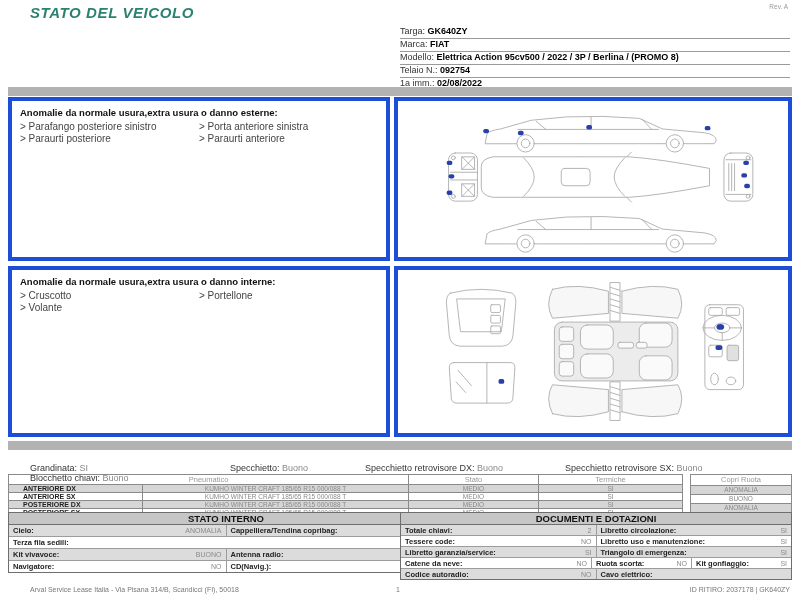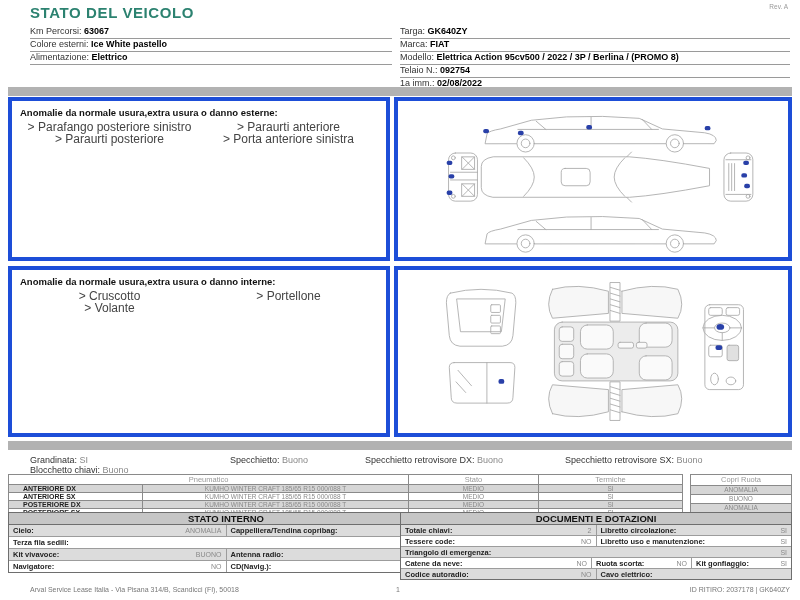--- a/index.html
+++ b/index.html
@@ -1,45 +1,45 @@
 <!DOCTYPE html>
 <html><head>
 <meta charset="utf-8">
 <style>
   html,body{margin:0;padding:0;background:#fff;}
   .page{position:relative;width:800px;height:600px;background:#fff;overflow:hidden;
         font-family:"Liberation Sans",sans-serif;color:#222;}
   .title{position:absolute;left:30px;top:4px;font-size:15px;font-weight:bold;
-         color:#2C8270;letter-spacing:.6px;}
+         color:#2C8270;letter-spacing:.6px;font-style:italic;}
   .rev{position:absolute;right:12px;top:3px;font-size:6.5px;color:#999;}
 
   .info-col{position:absolute;top:26px;}
   .info-left{left:30px;width:362px;}
   .info-right{left:400px;width:390px;}
   .info-row{height:12px;line-height:11px;border-bottom:1px solid #9a9a9a;
             font-size:9px;color:#333;white-space:nowrap;overflow:hidden;}
   .info-row .val{font-weight:bold;color:#000;}
 
   .band{position:absolute;left:8px;width:784px;height:9px;background:#B2B2B2;}
   .band1{top:87px;}.band2{top:441px;}
 
   .panel{position:absolute;border:4px solid #1d4ed8;background:#fff;box-sizing:border-box;}
   .panel-text-1{left:8px;top:97px;width:382px;height:164px;}
   .panel-diag-1{left:394px;top:97px;width:398px;height:164px;}
   .panel-text-2{left:8px;top:266px;width:382px;height:171px;}
   .panel-diag-2{left:394px;top:266px;width:398px;height:171px;}
   .panel-title{font-size:9.5px;font-weight:bold;color:#111;margin:6px 8px 3px 8px;}
   .item-cols{display:flex;margin:0 8px;}
-  .item-col{width:50%;font-size:12px;color:#444;line-height:12px;text-align:center;}
+  .item-col{width:50%;font-size:10px;color:#444;line-height:12px;}
   .item{white-space:nowrap;}
   .diag-svg{position:absolute;left:0;top:0;width:100%;height:100%;}
 
   .cond{position:absolute;left:0;width:800px;font-size:9px;color:#333;white-space:nowrap;}
   .cond-1{top:455px;}.cond-2{top:465px;}
-  .cond span.item{position:absolute;top:0;}
+  .cond span.item{position:absolute;top:8px;}
   .cond .v{color:#888;}
 
   table.tyre{position:absolute;left:8px;top:474px;width:674px;border-collapse:collapse;table-layout:fixed;}
   table.tyre th,table.tyre td{border:1px solid #8a8a8a;padding:0 14px;overflow:hidden;white-space:nowrap;}
   table.tyre th{height:9px;line-height:9px;font-weight:normal;color:#9a9a9a;font-size:7.5px;}
   table.tyre td{height:7px;line-height:7px;}
   table.tyre tr.gray td{background:#d6d6d6;}
   .tyre .pos{font-size:7px;font-weight:bold;color:#222;text-align:left;}
   .tyre .desc,.tyre .cen{font-size:6.5px;color:#8a8a8a;text-align:center;font-weight:normal;}
 
@@ -72,46 +72,41 @@
   .f-right{position:absolute;right:10px;top:0;}
 </style>
 </head>
 <body>
 
 <div class="page">
 
   <div class="title">STATO DEL VEICOLO</div>
   <div class="rev">Rev. A</div>
 
-  <div class="info-col info-left">
-    <div class="info-row"><span class="lab">Km Percorsi: </span><span class="val">63067</span></div>
-    <div class="info-row"><span class="lab">Colore esterni: </span><span class="val">Ice White pastello</span></div>
-    <div class="info-row"><span class="lab">Alimentazione: </span><span class="val">Elettrico</span></div>
-  </div>
 
   <div class="info-col info-right">
     <div class="info-row"><span class="lab">Targa: </span><span class="val">GK640ZY</span></div>
     <div class="info-row"><span class="lab">Marca: </span><span class="val">FIAT</span></div>
     <div class="info-row"><span class="lab">Modello: </span><span class="val">Elettrica Action 95cv500 / 2022 / 3P / Berlina / (PROMO 8)</span></div>
     <div class="info-row"><span class="lab">Telaio N.: </span><span class="val">092754</span></div>
     <div class="info-row"><span class="lab">1a imm.: </span><span class="val">02/08/2022</span></div>
   </div>
 
   <div class="band band1"></div>
 
   <div class="panel panel-text-1">
     <div class="panel-title">Anomalie da normale usura,extra usura o danno esterne:</div>
     <div class="item-cols">
       <div class="item-col">
         <div class="item">&gt; Parafango posteriore sinistro</div>
         <div class="item">&gt; Paraurti posteriore</div>
       </div>
       <div class="item-col">
+        <div class="item">&gt; Porta anteriore sinistra</div>
         <div class="item">&gt; Paraurti anteriore</div>
-        <div class="item">&gt; Porta anteriore sinistra</div>
       </div>
     </div>
   </div>
 
   <div class="panel panel-diag-1">
     <svg class="diag-svg" viewBox="0 0 396 162">
       <g fill="none" stroke="#a9a9a9" stroke-width="0.9" stroke-linejoin="round" stroke-linecap="round">
         <g>
           <path d="M86,44 L88,34 Q90,31 102,29 L134,20 Q170,15 208,16 L246,18 L270,29 L314,33 Q326,35 326,41 L324,44 Z"></path>
           <path d="M120,29.5 L266,29.5 M139,21 L149,29.5 M196,17 L196,29.5 M249,19 L259,29.5"></path>
@@ -354,20 +349,24 @@
           <span class="mlab">Tessere code:</span>
           <span class="mval">NO</span>
         </div>
       <div class="mcell">
           <span class="mlab">Libretto uso e manutenzione:</span>
           <span class="mval">SI</span>
         </div>
     </div>
     <div class="mrow gray">
       <div class="mcell">
+          <span class="mlab">Libretto garanzia/service:</span>
+          <span class="mval">SI</span>
+        </div>
+      <div class="mcell">
           <span class="mlab">Triangolo di emergenza:</span>
           <span class="mval">SI</span>
         </div>
     </div>
     <div class="mrow">
       <div class="mcell">
           <span class="mlab">Catene da neve:</span>
           <span class="mval">NO</span>
         </div>
       <div class="mcell q">

